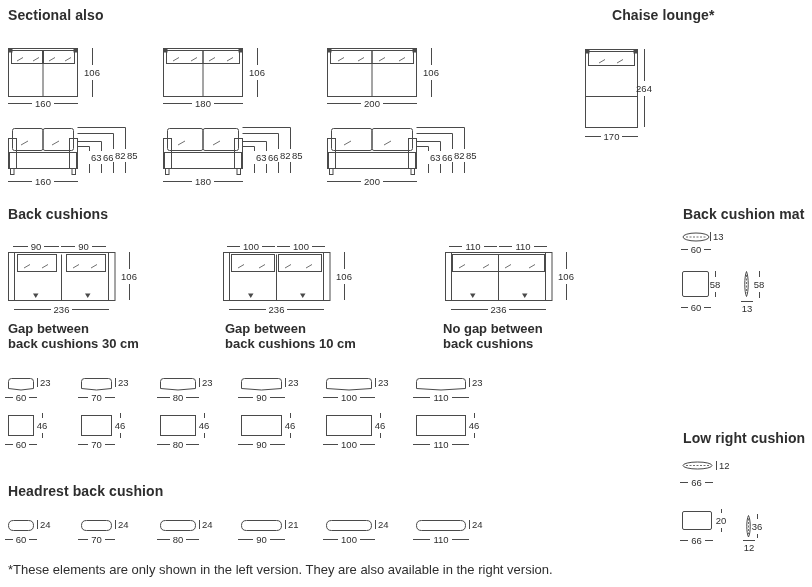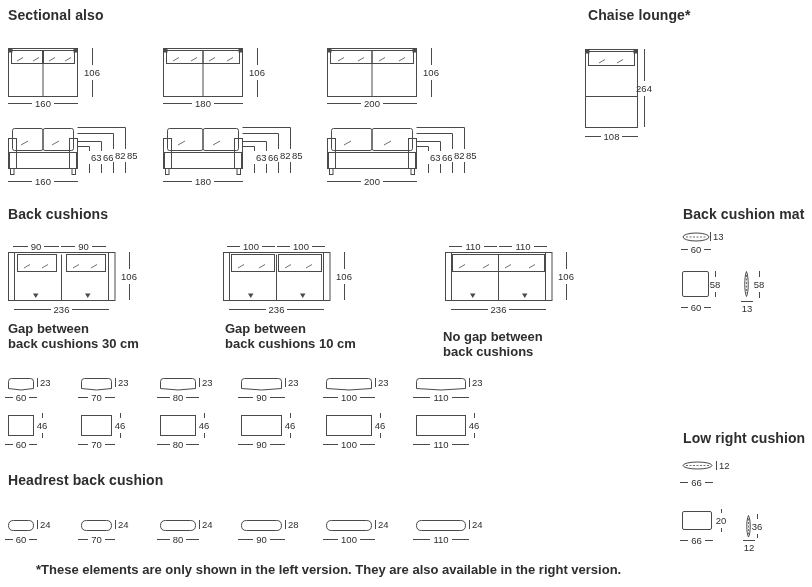--- a/index.html
+++ b/index.html
@@ -2,21 +2,21 @@
 <html><head>
 <meta charset="utf-8">
 <style>
   :root{ --ln:#4a4a4a; --tx:#2e2e2e; }
   html,body{margin:0;padding:0;background:#fff;}
   .page{position:relative;width:812px;height:587px;background:#fff;overflow:hidden;
         font-family:"Liberation Sans",sans-serif;color:var(--tx);}
   .abs{position:absolute;}
   .h1{font-size:14px;font-weight:bold;letter-spacing:.1px;white-space:nowrap;}
   .cap{font-size:13px;font-weight:bold;line-height:15px;white-space:nowrap;}
-  .foot{font-size:13px;font-weight:bold;white-space:nowrap;margin-left:28px;}
+  .foot{font-size:13px;font-weight:normal;white-space:nowrap;}
   
   .hdim{display:flex;align-items:center;gap:3px;height:12px;font-size:9.5px;white-space:nowrap;}
   .hdim::before,.hdim::after{content:"";flex:1 0 0;border-top:1px solid var(--ln);}
   
   .vdim{display:flex;flex-direction:column;align-items:center;gap:2px;font-size:9.5px;}
   .vdim::before,.vdim::after{content:"";flex:1 0 0;width:0;border-left:1px solid var(--ln);}
   
   .ticklab{display:flex;align-items:center;gap:2px;height:11px;font-size:9.5px;}
   .ticklab::before{content:"";width:1px;height:9px;background:var(--ln);}
   
@@ -28,24 +28,24 @@
   svg .fm{fill:none;stroke:var(--ln);stroke-width:.8;}
   svg .blk{fill:var(--ln);stroke:none;}
   svg text{font-family:"Liberation Sans",sans-serif;font-size:9.5px;fill:var(--tx);}
 </style>
 </head>
 <body>
 
 <div class="page">
 
   <div class="abs h1" style="left:8px;top:7px">Sectional also</div>
-  <div class="abs h1" style="left:588px;top:7px">Chaise lounge*</div>
+  <div class="abs h1" style="left:612px;top:7px">Chaise lounge*</div>
   <div class="abs h1" style="left:8px;top:206px">Back cushions</div>
   <div class="abs h1" style="left:683px;top:206px">Back cushion mat</div>
-  <div class="abs h1" style="left:8px;top:472px">Headrest back cushion</div>
+  <div class="abs h1" style="left:8px;top:483px">Headrest back cushion</div>
   <div class="abs h1" style="left:683px;top:430px">Low right cushion</div>
 
   <svg class="abs" style="left:8px;top:48px" width="71" height="50">
     <g class="st">
       <rect x="0.5" y="0.5" width="69" height="48"></rect>
       <rect x="3.5" y="2.5" width="31" height="13"></rect>
       <rect x="35.5" y="2.5" width="31" height="13"></rect>
       <line x1="35" y1="15.5" x2="35" y2="48.5"></line>
       <path class="fm" d="M9,13 l6,-3.5 M25,13 l6,-3.5 M41,13 l6,-3.5 M57,13 l6,-3.5"></path>
       <path class="blk" d="M0.5,0.5 h4 v4 h-4 z M65.5,0.5 h4 v4 h-4 z"></path>
@@ -173,21 +173,21 @@
   <svg class="abs" style="left:585px;top:49px" width="54" height="80">
     <g class="st">
       <rect x="0.5" y="0.5" width="52" height="78"></rect>
       <rect x="3.5" y="2.5" width="46" height="14"></rect>
       <line x1="0.5" y1="47.5" x2="52.5" y2="47.5"></line>
       <path class="fm" d="M14,14 l6,-3.5 M32,14 l6,-3.5"></path>
       <path class="blk" d="M0.5,0.5 h4 v4 h-4 z M48.5,0.5 h4 v4 h-4 z"></path>
     </g>
   </svg>
   <div class="abs vdim" style="left:633px;top:49px;width:22px;height:78px">264</div>
-  <div class="abs hdim" style="left:585px;top:130px;width:53px">108</div>
+  <div class="abs hdim" style="left:585px;top:130px;width:53px">170</div>
 
   <div class="abs hdim" style="left:13px;top:240px;width:46px">90</div>
   <div class="abs hdim" style="left:61px;top:240px;width:45px">90</div>
   <svg class="abs" style="left:8px;top:252px" width="108" height="50">
     <g class="st">
       <rect x="0.5" y="0.5" width="106.5" height="48"></rect>
       <line x1="6.5" y1="0.5" x2="6.5" y2="48.5"></line>
       <line x1="100.5" y1="0.5" x2="100.5" y2="48.5"></line>
       <line x1="53.5" y1="2.5" x2="53.5" y2="48.5"></line>
       <rect x="9.5" y="2.5" width="39" height="17"></rect>
@@ -233,21 +233,21 @@
       <line x1="100.5" y1="0.5" x2="100.5" y2="48.5"></line>
       <line x1="53.5" y1="2.5" x2="53.5" y2="48.5"></line>
       <rect x="7.5" y="2.5" width="46" height="17"></rect>
       <rect x="53.5" y="2.5" width="46" height="17"></rect>
       <path class="fm" d="M14,16 l6,-3.5 M38,16 l6,-3.5 M60,16 l6,-3.5 M84,16 l6,-3.5"></path>
       <path class="blk" d="M25,41.5 h5.5 l-2.75,4.5 z M77,41.5 h5.5 l-2.75,4.5 z"></path>
     </g>
   </svg>
   <div class="abs vdim" style="left:555px;top:252px;width:22px;height:48px">106</div>
   <div class="abs hdim" style="left:451px;top:303px;width:95px">236</div>
-  <div class="abs cap" style="left:443px;top:329px">
+  <div class="abs cap" style="left:443px;top:321px">
     <div>No gap between</div>
     <div>back cushions</div>
   </div>
 
   <svg class="abs" style="left:682px;top:232px" width="28" height="10">
     <ellipse class="st" cx="14" cy="5" rx="13" ry="4"></ellipse>
     <line class="fm" x1="4" y1="5" x2="24" y2="5" stroke-dasharray="2,1.5"></line>
   </svg>
   <div class="abs ticklab" style="left:710px;top:231px">13</div>
   <div class="abs hdim" style="left:681px;top:243px;width:30px">60</div>
@@ -339,21 +339,21 @@
 
   <svg class="abs" style="left:160px;top:519px" width="37" height="14">
     <path class="st" d="M0.5,6.5 Q0.5,1.5 5.5,1.5 L30.5,1.5 Q35.5,1.5 35.5,6.5 Q35.5,11.5 30.5,11.5 L5.5,11.5 Q0.5,11.5 0.5,6.5 Z"></path>
   </svg>
   <div class="abs ticklab" style="left:199px;top:519px">24</div>
   <div class="abs hdim" style="left:157px;top:533px;width:42px">80</div>
 
   <svg class="abs" style="left:241px;top:519px" width="42" height="14">
     <path class="st" d="M0.5,6.5 Q0.5,1.5 5.5,1.5 L35.5,1.5 Q40.5,1.5 40.5,6.5 Q40.5,11.5 35.5,11.5 L5.5,11.5 Q0.5,11.5 0.5,6.5 Z"></path>
   </svg>
-  <div class="abs ticklab" style="left:285px;top:519px">28</div>
+  <div class="abs ticklab" style="left:285px;top:519px">21</div>
   <div class="abs hdim" style="left:238px;top:533px;width:47px">90</div>
 
   <svg class="abs" style="left:326px;top:519px" width="47" height="14">
     <path class="st" d="M0.5,6.5 Q0.5,1.5 5.5,1.5 L40.5,1.5 Q45.5,1.5 45.5,6.5 Q45.5,11.5 40.5,11.5 L5.5,11.5 Q0.5,11.5 0.5,6.5 Z"></path>
   </svg>
   <div class="abs ticklab" style="left:375px;top:519px">24</div>
   <div class="abs hdim" style="left:323px;top:533px;width:52px">100</div>
 
   <svg class="abs" style="left:416px;top:519px" width="51" height="14">
     <path class="st" d="M0.5,6.5 Q0.5,1.5 5.5,1.5 L44.5,1.5 Q49.5,1.5 49.5,6.5 Q49.5,11.5 44.5,11.5 L5.5,11.5 Q0.5,11.5 0.5,6.5 Z"></path>

